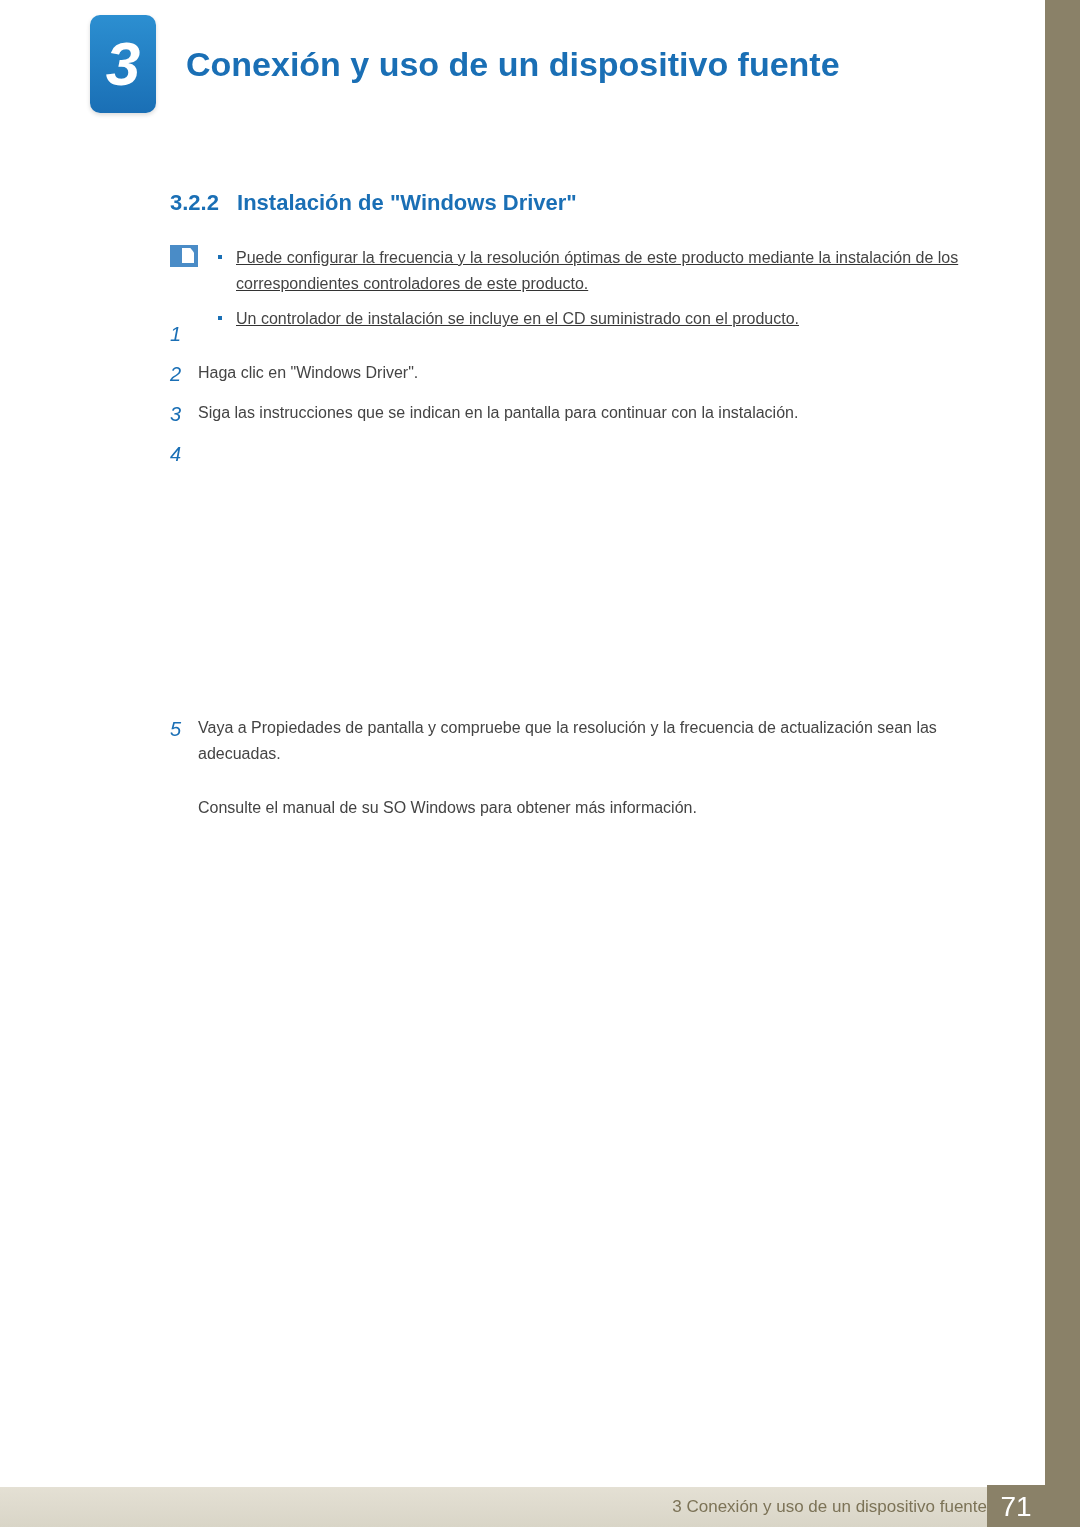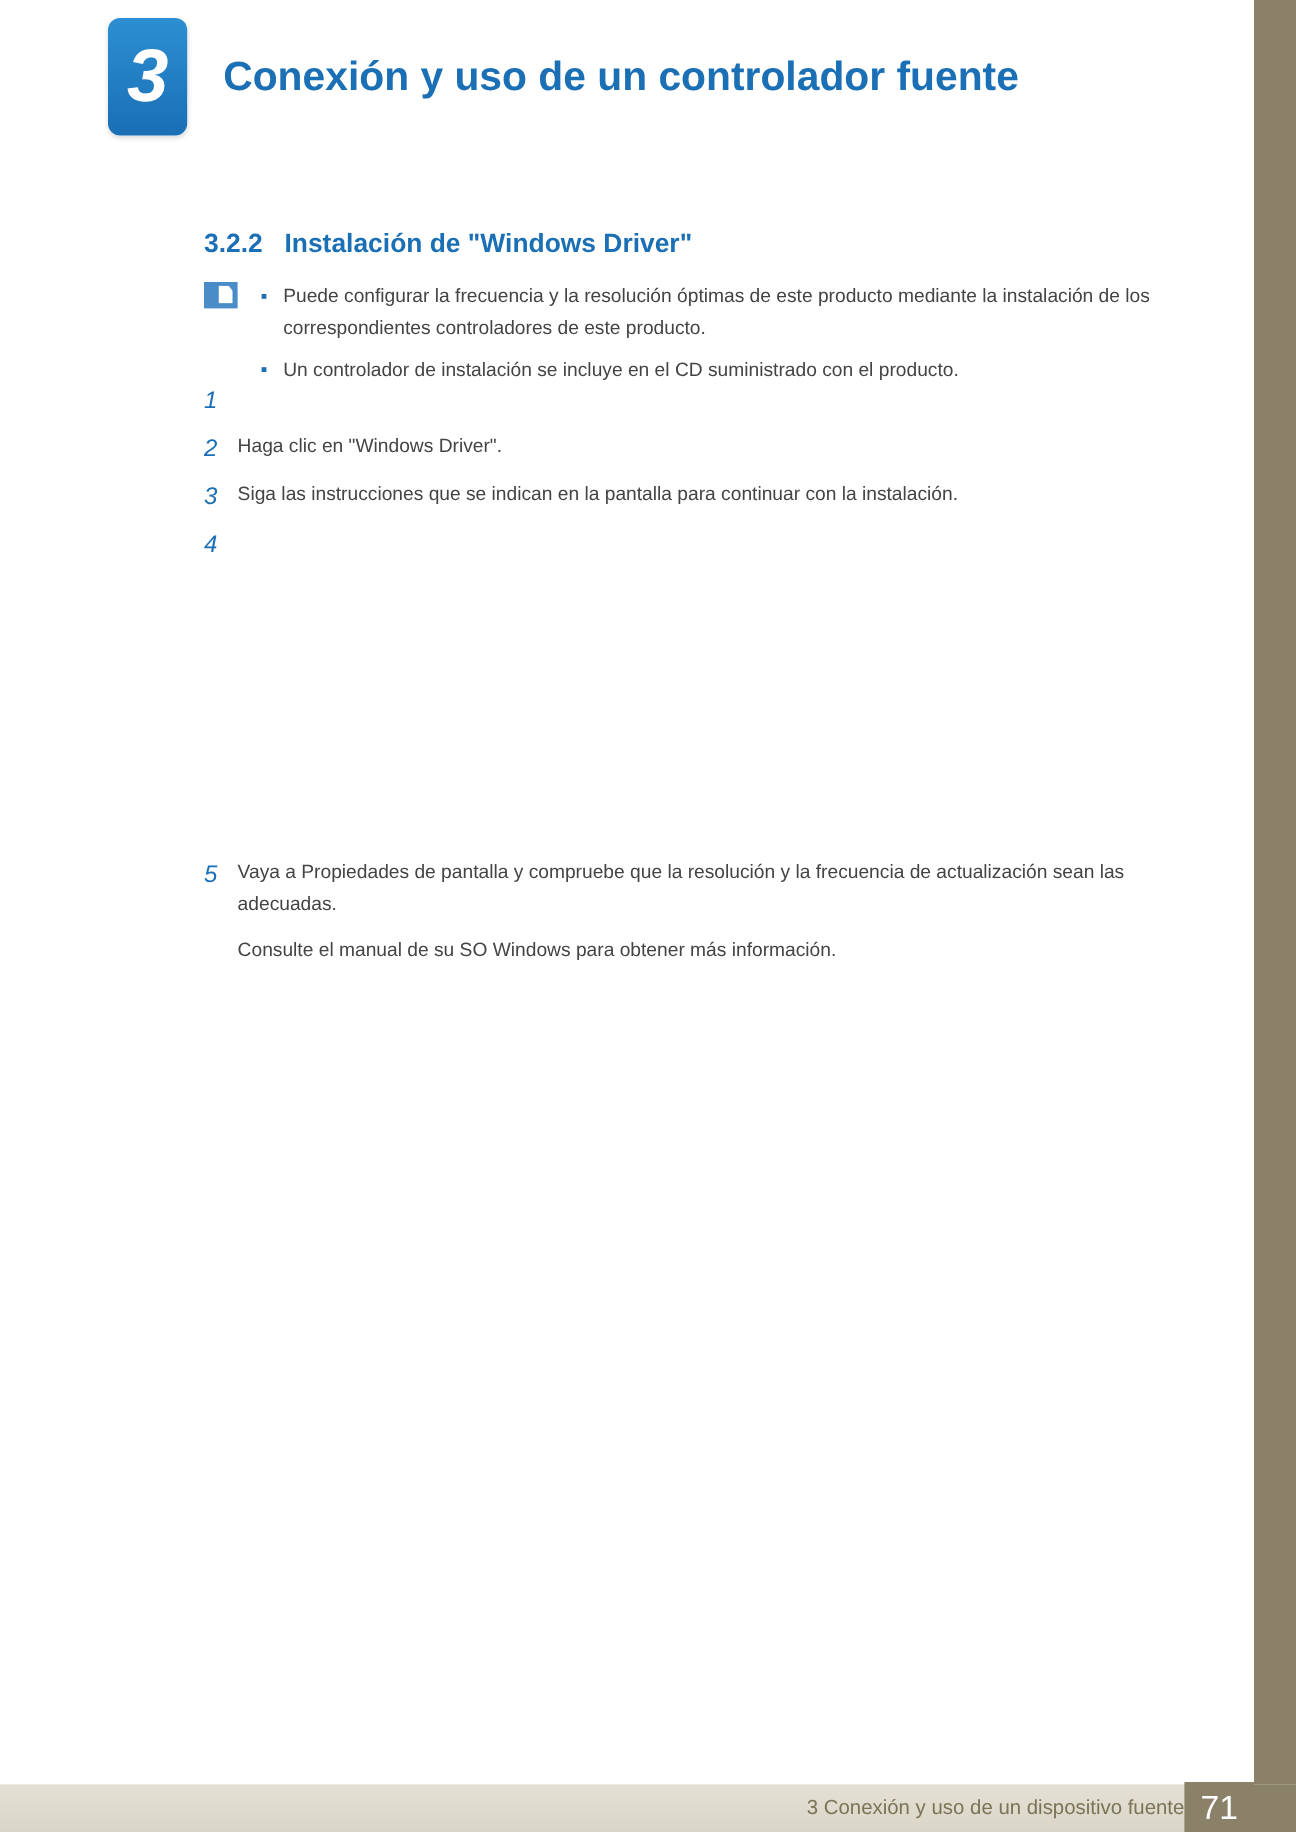--- a/index.html
+++ b/index.html
@@ -53,24 +53,25 @@
     position: absolute;
     top: 190px;
     left: 170px;
     color: #1a6fb5;
     font-size: 22px;
     font-weight: bold;
   }
   .section-num { margin-right: 12px; }
   .note-block {
     position: absolute;
-    top: 235px;
+    top: 245px;
     left: 170px;
     width: 800px;
     display: flex;
+    text-decoration: underline;
   }
   .note-icon {
     width: 28px;
     height: 22px;
     background: #4a8cc7;
     flex-shrink: 0;
     margin-right: 20px;
     position: relative;
   }
   .note-icon::after {
@@ -119,21 +120,21 @@
     flex-shrink: 0;
     line-height: 1.4;
   }
   .step-text {
     font-size: 16px;
     line-height: 1.6;
     color: #444;
   }
   .step-extra {
     margin-left: 28px;
-    margin-top: 14px;
+    margin-top: 29px;
     font-size: 16px;
     line-height: 1.6;
     color: #444;
   }
   .steps-2 {
     position: absolute;
     top: 715px;
     left: 170px;
     width: 800px;
   }
@@ -171,21 +172,21 @@
 </style>
 </head>
 <body>
 
 <div class="side-bar"></div>
 
 <div class="chapter-header">
   <div class="chapter-badge">
     <span class="chapter-number">3</span>
   </div>
-  <div class="chapter-title">Conexión y uso de un controlador fuente</div>
+  <div class="chapter-title">Conexión y uso de un dispositivo fuente</div>
 </div>
 
 <div class="section-heading">
   <span class="section-num">3.2.2</span>
   <span>Instalación de "Windows Driver"</span>
 </div>
 
 <div class="note-block">
   <div class="note-icon"></div>
   <ul class="note-list">

